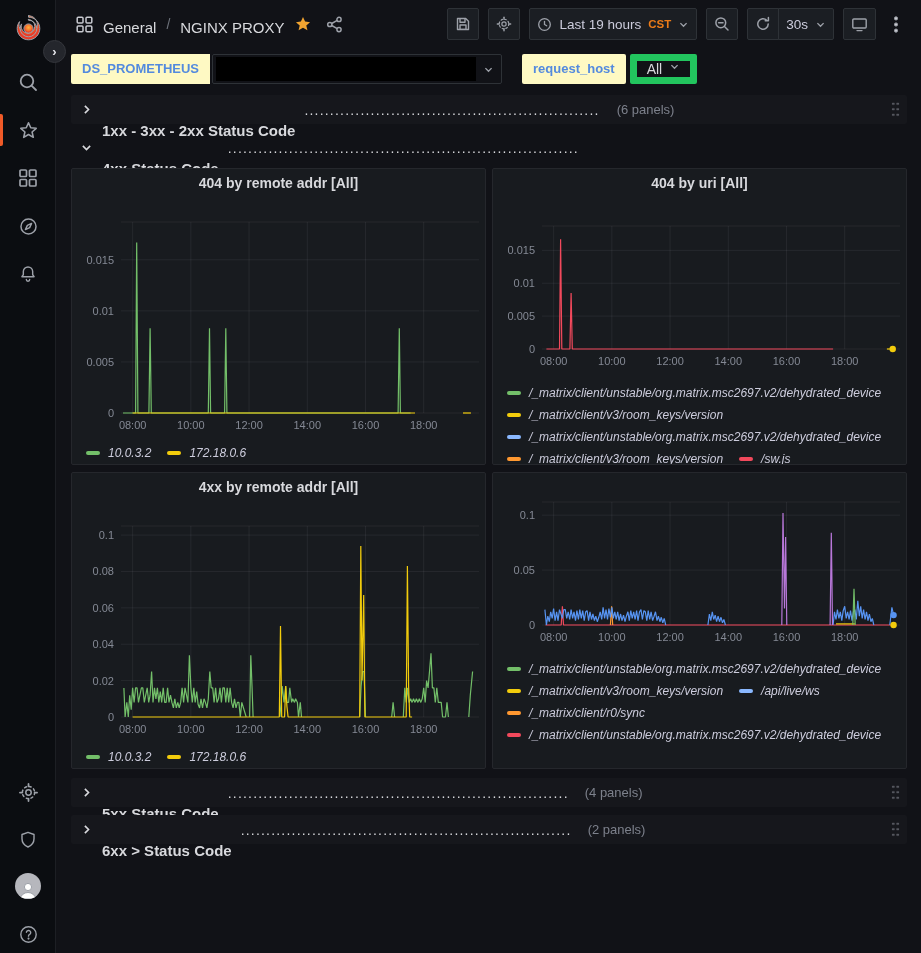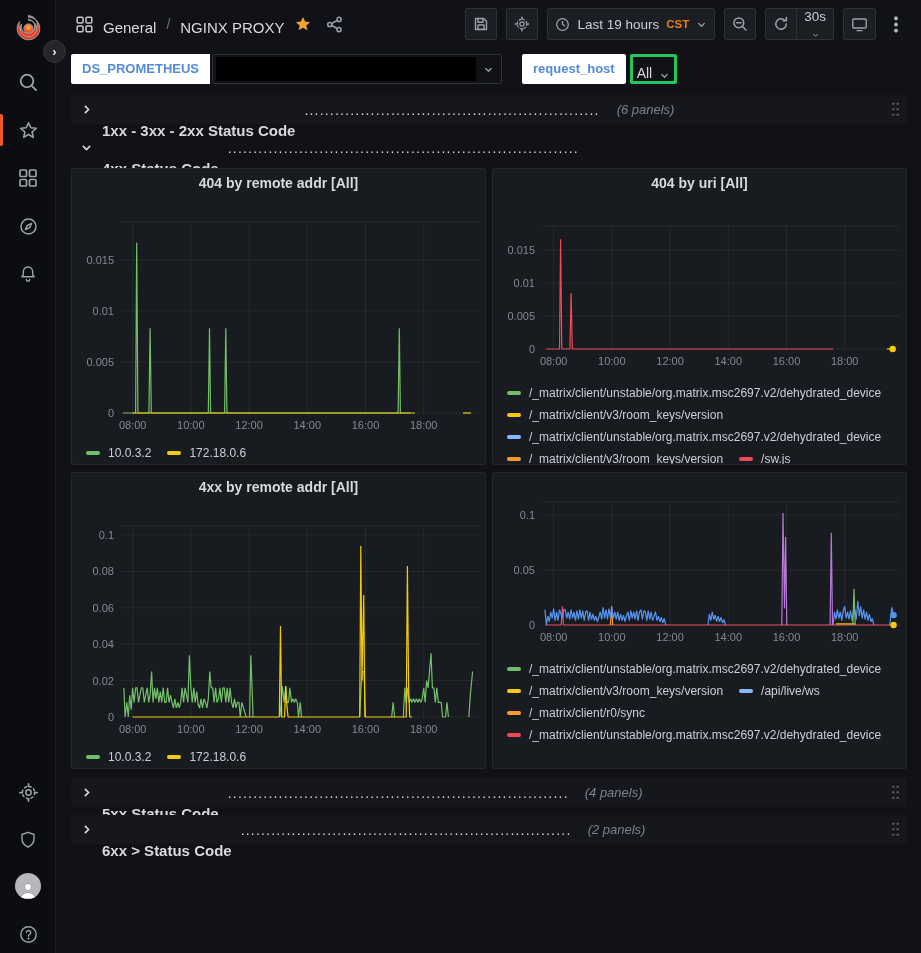--- a/index.html
+++ b/index.html
@@ -26,58 +26,58 @@
   .crumb-sep { color:#6f737c; font-size:14px; }
   #toolbar { position:absolute; right:14px; top:8px; display:flex; align-items:center; gap:9px; }
   .tbtn { height:32px; min-width:32px; background:#1b1e23; border:1px solid #2e3237; border-radius:2px;
           display:flex; align-items:center; justify-content:center; gap:7px; padding:0 7px;
           color:#ccccdc; font-size:13.5px; cursor:pointer; }
   .tbtn svg { stroke:#9da1a9; }
   .naked { background:transparent; border:none; min-width:22px; padding:0 2px; }
   .tz { color:#eb7b18; font-size:11.5px; font-weight:700; }
   .grp { display:flex; }
   .grp .tbtn:first-child { border-radius:2px 0 0 2px; }
-  .grp .tbtn:last-child { border-radius:0 2px 2px 0; margin-left:-1px;flex-direction:column; }
+  .grp .tbtn:last-child { border-radius:0 2px 2px 0; margin-left:-1px; }
 
   
   #submenu { position:absolute; left:56px; top:48px; right:0; height:44px; }
   #submenu .wrap { position:absolute; left:15px; top:6px; display:flex; align-items:center; }
-  .var-label { height:30px; line-height:30px; padding:0 11px; background:#ffffff; color:#538ade;
+  .var-label { height:30px; line-height:30px; padding:0 11px; background:#fef9c3; color:#538ade;
                font-size:13px; font-weight:600; border-radius:2px 0 0 2px; cursor:pointer; }
   .var-dd { width:290px; height:30px; border:1px solid #2e3237; border-radius:2px; margin-left:2px;
             display:flex; align-items:center; background:#111217; cursor:pointer; }
   .redact { flex:1; height:24px; margin:3px 0 3px 3px; background:#000; }
   .dd-caret { padding:0 7px; display:flex; }
-  .all-dd { height:30px; border:3px solid #22c55e; border-radius:2px; margin-left:4px; padding:0 4px;
-            display:flex; align-items:flex-end; gap:7px; color:#d8d9dd; font-size:14px; cursor:pointer; }
+  .all-dd { height:30px; border:7px solid #22c55e; border-radius:2px; margin-left:4px; padding:0 10px;
+            display:flex; align-items:flex-start; gap:7px; color:#d8d9dd; font-size:14px; cursor:pointer; }
 
   
   .row-header { position:absolute; left:71px; width:836px; height:29px; display:flex; align-items:center;
                 gap:9px; padding:0 9px; cursor:pointer; }
   .row-bg { background:#16171c; border-radius:2px; }
   .row-title { font-size:15px; font-weight:700; color:#d8d9dd; white-space:nowrap;margin-top:41px; }
   .row-dots { font-size:14px; color:#d8d9dd; letter-spacing:1.2px; white-space:nowrap; overflow:hidden; max-width:330px; }
-  .row-count { font-size:13px; font-style:italic; color:#7d818c; margin-left:8px; white-space:nowrap; }
+  .row-count { font-size:13px; color:#7d818c; margin-left:8px; white-space:nowrap; }
   .drag-handle { position:absolute; right:7px; top:6px; width:9px; height:17px;
                  background-image:radial-gradient(circle,#54565e 1.2px,transparent 1.4px);
                  background-size:4.5px 5.5px; cursor:grab; }
 
   
   .panel { position:absolute; width:415px; height:297px; background:#181b1f;
            border:1px solid #25272c; border-radius:2px; overflow:hidden; }
   .panel-title { height:28px; line-height:28px; text-align:center; font-size:14px; font-weight:600;
                  color:#d8d9dd; cursor:pointer; white-space:nowrap; overflow:hidden; }
   svg.chart { display:block; }
   .grid-line { stroke:rgba(204,204,220,0.08); stroke-width:1; }
   .tick { fill:#848994; font-size:11px; font-family:"Liberation Sans",sans-serif; }
   .ty { text-anchor:end; } .tx { text-anchor:middle; }
   .legend { display:flex; flex-wrap:wrap; align-content:flex-start; column-gap:16px; row-gap:6px;
             padding:10px 0 0 14px; overflow:hidden; }
   .legend.one-row { height:31px; } .legend.multi { height:97px; padding-top:16px; }
-  .legend-item { display:inline-flex; align-items:center; gap:8px; height:16px; cursor:pointer; white-space:nowrap; }
+  .legend-item { display:inline-flex; align-items:center; gap:8px; height:16px; cursor:pointer; white-space:nowrap;font-style:italic; }
   .swatch { width:14px; height:4px; border-radius:2px; display:inline-block; flex:0 0 14px; }
   .legend-label { font-size:12px; color:#ccccdc; }
 </style>
 </head>
 <body>
 
 <nav id="sidebar">
   <div class="side-ic" style="top:8px">
     <svg width="27" height="27" viewBox="0 0 27 27">
       <defs>

